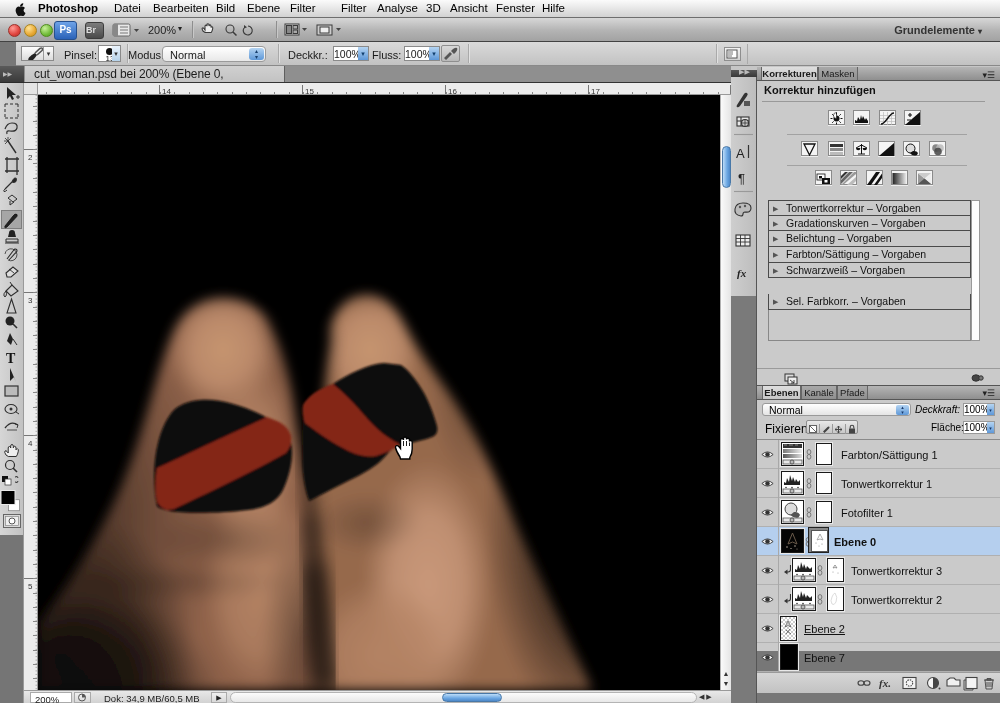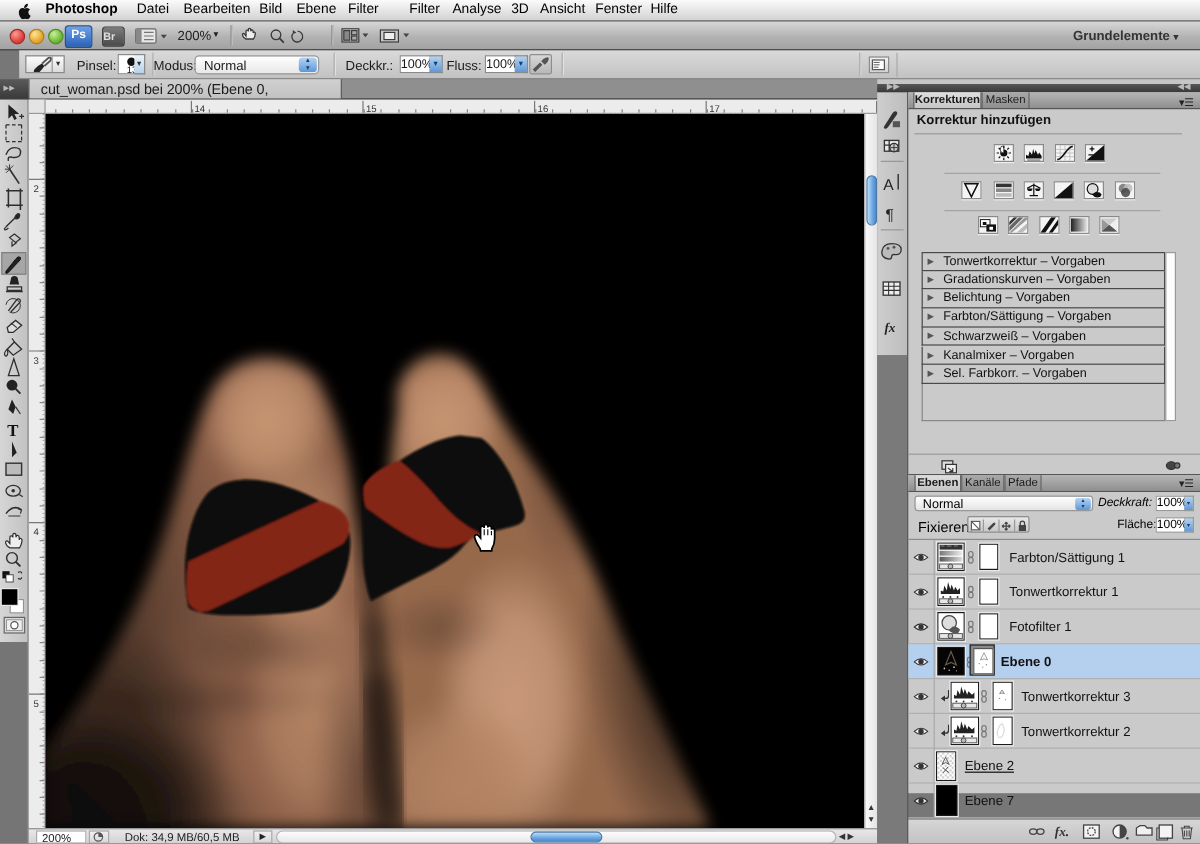--- a/index.html
+++ b/index.html
@@ -34,21 +34,21 @@
 #canvas{left:38px;top:95px;width:682px;height:595px;background:#000;overflow:hidden;}
 
 #vsb{left:720px;top:95px;width:11px;height:595px;background:linear-gradient(90deg,#fafafa,#e4e4e4);border-left:1px solid #b0b0b0;box-sizing:border-box;}
 
 #statusbar{left:24px;top:690px;width:707px;height:13px;background:linear-gradient(#e8e8e8,#d2d2d2);font-size:9.5px;color:#222;box-sizing:border-box;border-top:1px solid #9a9a9a;}
 
 #dockbar{left:731px;top:66px;width:269px;height:4px;background:#c6c6c6;}
 #dockdrag{left:731px;top:70px;width:269px;height:7px;background:linear-gradient(#585858,#383838);}
 #iconstrip{left:731px;top:77px;width:26px;height:219px;background:linear-gradient(90deg,#cecece,#bdbdbd);border-right:1px solid #555;box-sizing:border-box;}
 #stripbelow{left:731px;top:296px;width:26px;height:407px;background:#7a7a7a;border-right:1px solid #555;box-sizing:border-box;}
-#panels{left:757px;top:77px;width:243px;height:584px;background:#cacaca;}
+#panels{left:757px;top:67px;width:243px;height:584px;background:#cacaca;}
 .ptabbar{position:absolute;left:0;width:243px;height:14px;background:linear-gradient(#b5b5b5,#8f8f8f);border-bottom:1px solid #555;box-sizing:border-box;}
 .ptab{position:absolute;top:0;height:13px;font-size:9.5px;color:#1a1a1a;line-height:13px;text-align:center;border-right:1px solid #666;border-left:1px solid #666;box-sizing:border-box;}
 .ptab.act{background:linear-gradient(#dedede,#c6c6c6);font-weight:bold;}
 .ptab.inact{background:linear-gradient(#a8a8a8,#8f8f8f);}
 .pmenu{position:absolute;right:5px;font-size:9px;color:#222;}
 
 #korr{position:absolute;left:0;top:0;width:243px;height:319px;}
 .adjico{position:absolute;width:17px;height:15px;background:#f4f4f4;border:1px solid #8a8a8a;box-sizing:border-box;box-shadow:0 1px 0 #eee;}
 .vrow{position:absolute;left:11px;width:203px;height:15.7px;border:1px solid #4a4a4a;border-top:none;box-sizing:border-box;font-size:10.5px;color:#111;line-height:15px;padding-left:17px;}
 .tri{position:absolute;left:4px;top:0;font-size:7px;color:#555;}
@@ -521,21 +521,20 @@
             <path d="M14,1 L14,12 L1,1 Z" fill="#eee"></path>
             <path d="M1,1 L14,1 L7.5,6.5 Z" fill="#ccc"></path>
             <path d="M1,12 L7.5,6.5 L14,12" fill="#555"></path>
           </svg></div>
 
     <div class="vrow" style="top:133px;border-top:1px solid #4a4a4a;"><span class="tri">▶</span>Tonwertkorrektur – Vorgaben</div>
     <div class="vrow" style="top:148.7px;"><span class="tri">▶</span>Gradationskurven – Vorgaben</div>
     <div class="vrow" style="top:180.1px;"><span class="tri">▶</span>Farbton/Sättigung – Vorgaben</div>
     <div class="vrow" style="top:164.4px;"><span class="tri">▶</span>Belichtung – Vorgaben</div>
     <div class="vrow" style="top:195.8px;"><span class="tri">▶</span>Schwarzweiß – Vorgaben</div>
-    <div class="vrow" style="top:211.5px;"><span class="tri">▶</span>Kanalmixer – Vorgaben</div>
     <div class="vrow" style="top:227.2px;"><span class="tri">▶</span>Sel. Farbkorr. – Vorgaben</div>
     <div style="position:absolute;left:11px;top:243px;width:203px;height:31px;border:1px solid #888;border-top:none;box-sizing:border-box;"></div>
     <div style="position:absolute;left:214px;top:133px;width:9px;height:141px;background:#fdfdfd;border:1px solid #999;box-sizing:border-box;"></div>
     <div style="position:absolute;left:0px;top:301px;width:243px;height:1px;background:#9a9a9a;"></div>
     <svg width="243" height="18" style="position:absolute;left:0;top:303px;">
       <g fill="none" stroke="#333" stroke-width="1">
         <rect x="28" y="4" width="9" height="7" fill="#ddd"></rect>
             <rect x="31" y="7" width="9" height="7" fill="#eee"></rect>
             <path d="M33,10 l4,3 m0,-3 v3 h-3" stroke-width="0.9"></path>
         <ellipse cx="219" cy="8" rx="4" ry="3.2" fill="#444"></ellipse>

